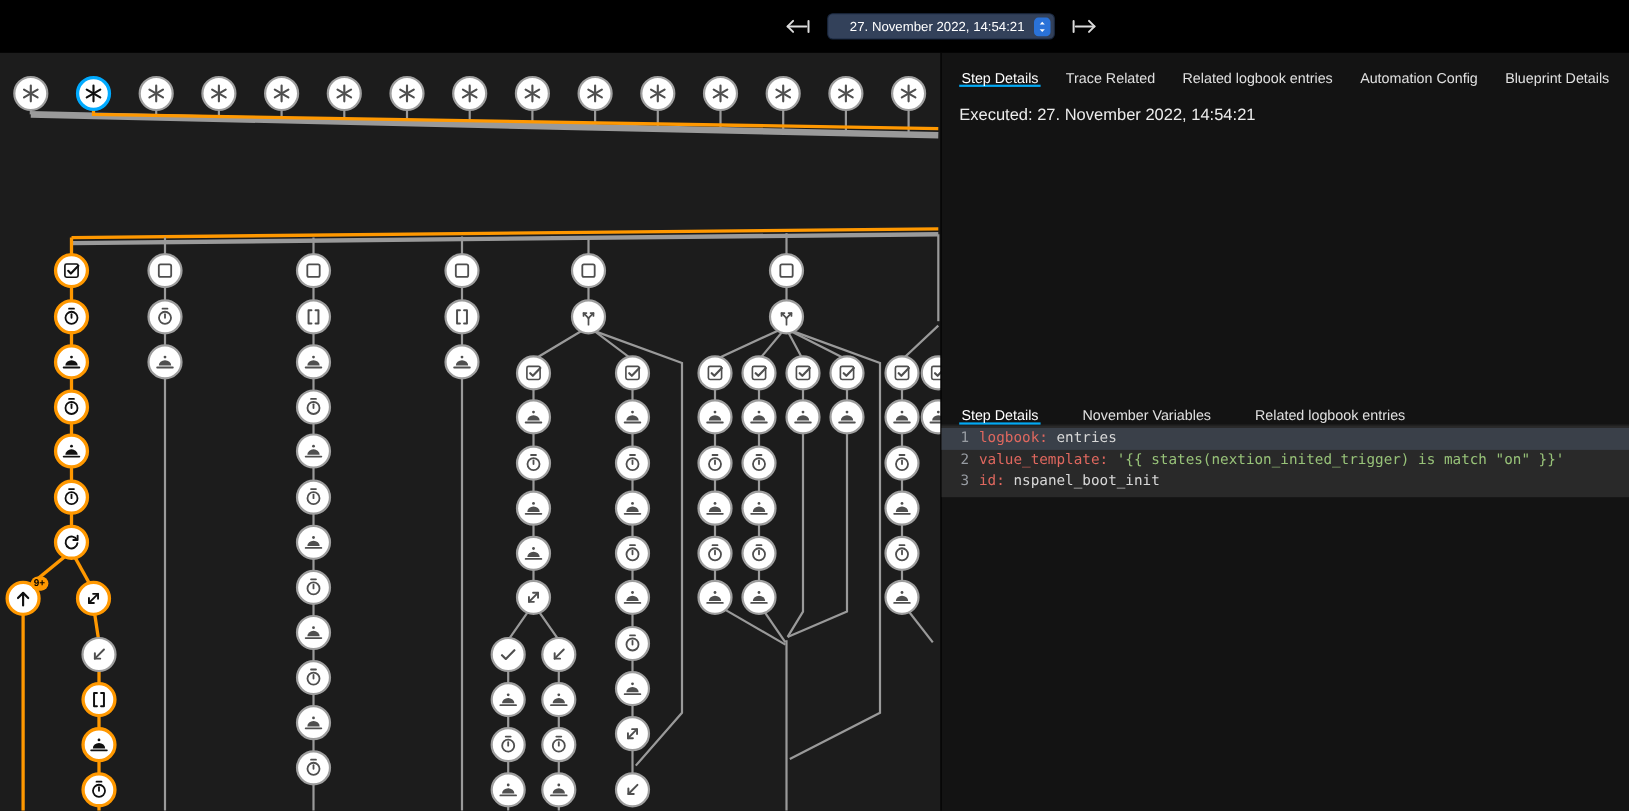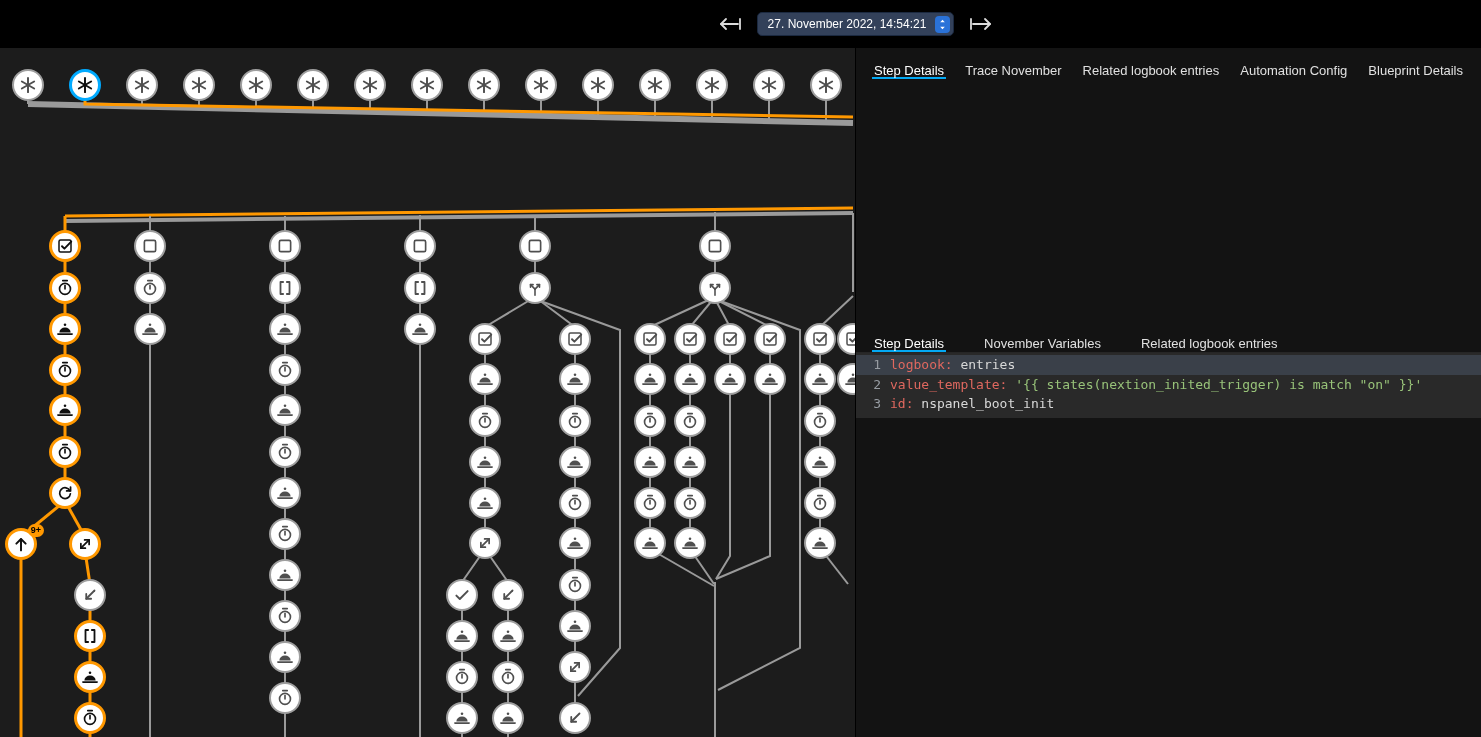--- a/index.html
+++ b/index.html
@@ -28,21 +28,21 @@
   header{
     position:absolute;top:0;left:0;right:0;height:48px;background:#000;
     z-index:20;display:flex;align-items:center;justify-content:center;
   }
   .header-group{display:flex;align-items:center;gap:14px;transform:translateX(115px);}
   .nav-arrow{background:none;border:none;padding:0;cursor:pointer;color:#dcdcdc;width:26px;height:18px;}
   .nav-arrow svg{width:26px;height:16px;display:block;}
   .run-select{
     display:flex;align-items:center;gap:9px;height:22px;
     background:#33415a;border:1px solid #1b2940;border-radius:5px;
-    padding:0 3px 0 10px;cursor:pointer;
+    padding:0 3px 0 20px;cursor:pointer;
   }
   .run-select .label{color:#fff;font-size:12px;white-space:nowrap;}
   .stepper{width:15px;height:17px;background:#2a72d8;border-radius:4px;
     display:flex;align-items:center;justify-content:center;}
   .stepper svg{width:9px;height:13px;display:block;}
   
   .panel{
     position:absolute;top:48px;left:855px;right:0;bottom:0;background:#131313;
     z-index:10;border-left:1px solid #000;color:#e4e4e4;
   }
@@ -1055,25 +1055,26 @@
             <path d="M2 3v10"></path>
         </g>
       </svg>
     </button>
   </div>
 </header>
 
 <aside class="panel">
   <nav class="tabs main" id="main-tabs">
       <span class="tab active">Step Details</span>
-      <span class="tab">Trace November</span>
+      <span class="tab">Trace Related</span>
       <span class="tab">Related logbook entries</span>
       <span class="tab">Automation Config</span>
       <span class="tab">Blueprint Details</span>
     </nav>
+  <div class="executed">Executed: 27. November 2022, 14:54:21</div>
   <nav class="tabs sub" id="sub-tabs">
       <span class="tab active">Step Details</span>
       <span class="tab">November Variables</span>
       <span class="tab">Related logbook entries</span>
     </nav>
   <div class="code" id="code">
       <div class="line active"><span class="lnum">1</span><span><span class="tok-key">logbook:</span><span class="tok-plain"> entries</span></span></div>
       <div class="line"><span class="lnum">2</span><span><span class="tok-key">value_template:</span><span class="tok-plain"> </span><span class="tok-string">'{{ states(nextion_inited_trigger) is match "on" }}'</span></span></div>
       <div class="line"><span class="lnum">3</span><span><span class="tok-key">id:</span><span class="tok-plain"> nspanel_boot_init</span></span></div>
     </div>

